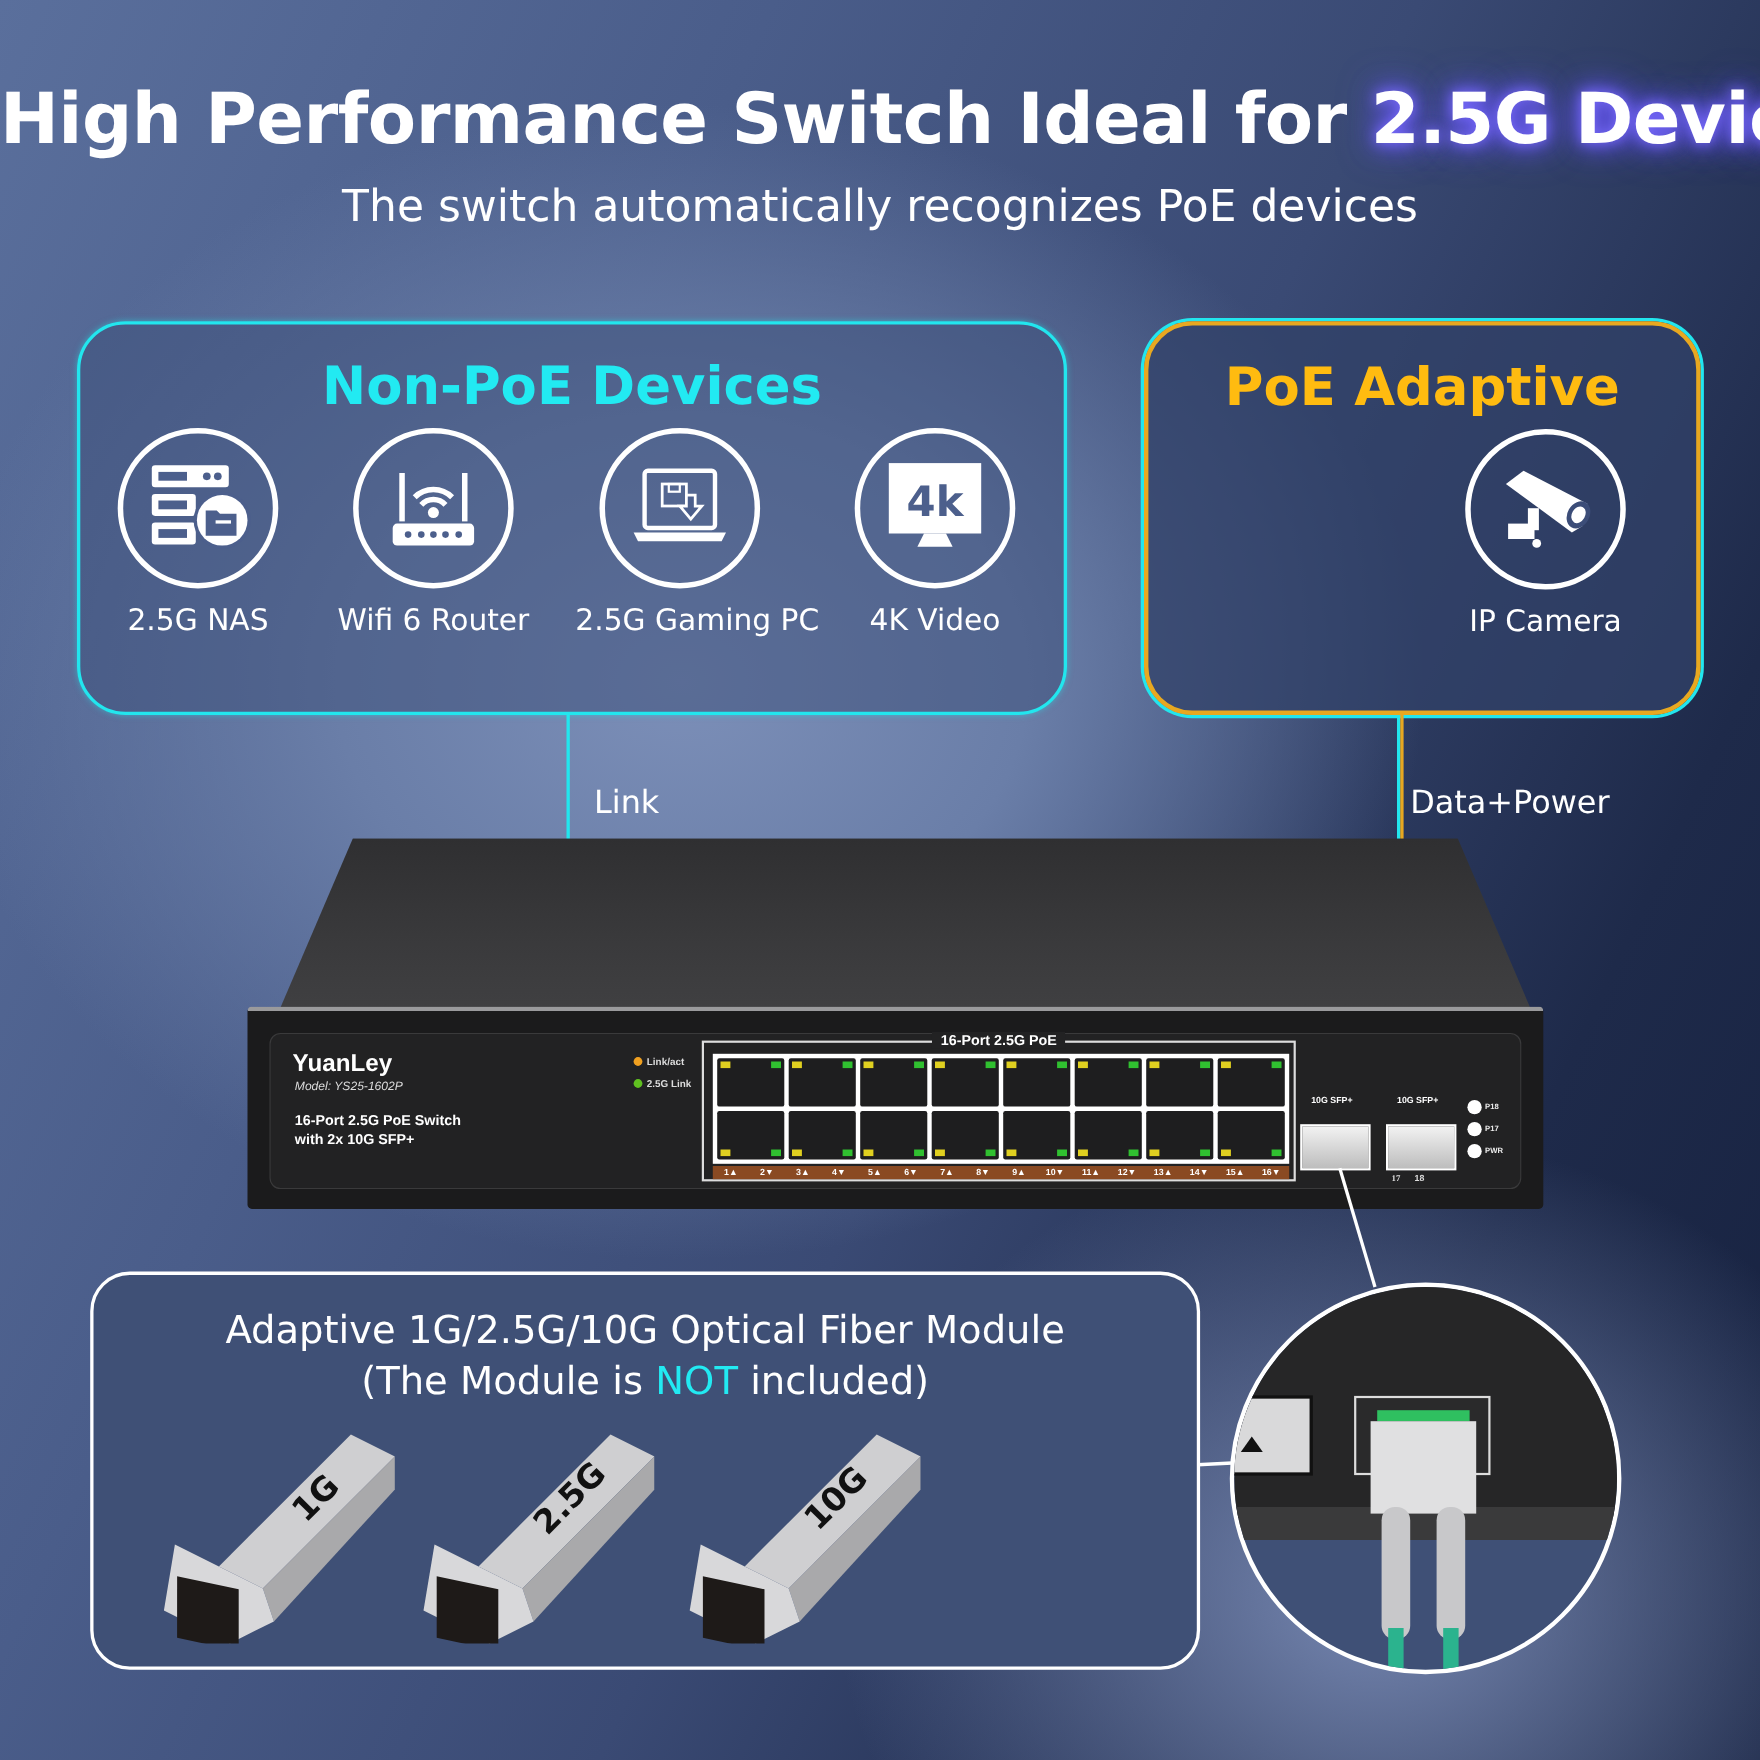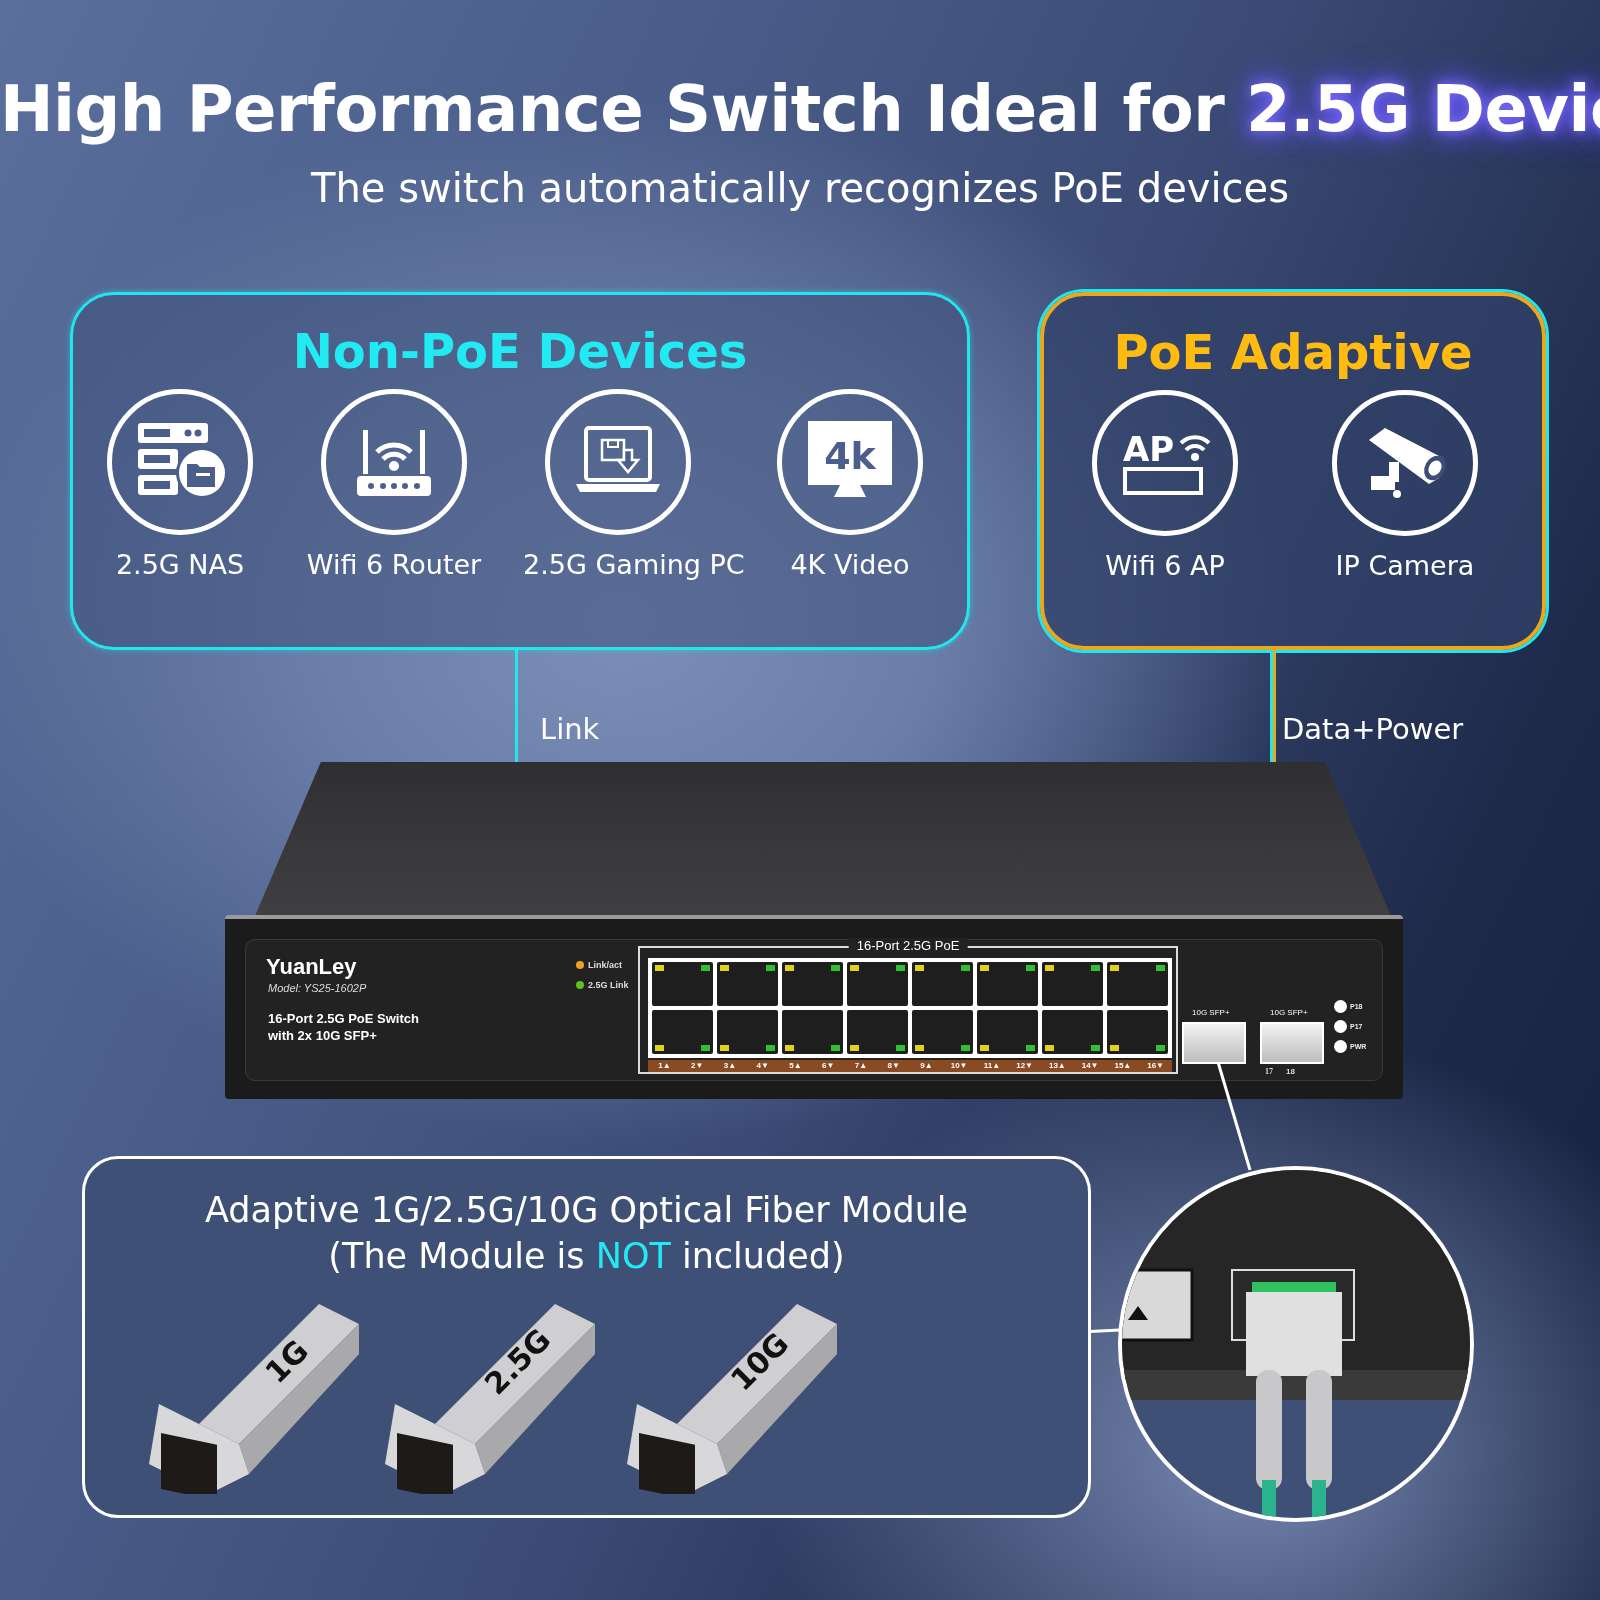--- a/index.html
+++ b/index.html
@@ -93,38 +93,38 @@
   .desc { position: absolute; left: 22px; top: 70px; font-size: 13px; font-weight: bold; color: #fff; line-height: 17px; font-family: "Liberation Sans", sans-serif; }
   .legend { position: absolute; left: 330px; font-size: 9px; font-weight: bold; color: #ddd; font-family: "Liberation Sans", sans-serif; display: flex; align-items: center; gap: 4px; }
   .dot { width: 8px; height: 8px; border-radius: 50%; display: inline-block; }
 
   .port-block {
     position: absolute; left: 392px; top: 6px; width: 540px; height: 128px;
     border: 2px solid #ddd;
   }
   .port-block-title {
     position: absolute; left: 50%; top: -10px; transform: translateX(-50%);
-    background: #222223; padding: 0 8px; font-size: 13px; font-weight: normal; color: #fff;
+    background: #222223; padding: 0 8px; font-size: 13px; font-weight: bold; color: #fff;
     font-family: "Liberation Sans", sans-serif; white-space: nowrap;
   }
   .port-grid {
     position: absolute; left: 8px; top: 10px; width: 524px; height: 100px;
     background: #fff; display: grid; grid-template-columns: repeat(8, 1fr); grid-template-rows: 1fr 1fr;
     gap: 4px; padding: 4px 4px;
   }
   .rj45 { background: #1e1e1f; position: relative; border-radius: 2px; }
   .rj45 .ly { position: absolute; width: 9px; height: 6px; background: #e0d020; }
   .rj45 .lg { position: absolute; width: 9px; height: 6px; background: #30c030; }
   .port-numbers {
     position: absolute; left: 8px; top: 112px; width: 524px; height: 12px;
     background: #8a4a22; display: grid; grid-template-columns: repeat(16, 1fr);
     font-size: 8px; font-weight: bold; color: #fff; text-align: center; line-height: 12px;
     font-family: "Liberation Sans", sans-serif;
   }
-  .sfp-label { position: absolute; top: 68px; font-size: 8px; font-weight: normal; color: #fff; font-family: "Liberation Sans", sans-serif; white-space: nowrap; }
+  .sfp-label { position: absolute; top: 56px; font-size: 8px; font-weight: bold; color: #fff; font-family: "Liberation Sans", sans-serif; white-space: nowrap; }
   .sfp-port {
     position: absolute; top: 82px; width: 64px; height: 42px;
     background: linear-gradient(180deg, #f2f2f2, #bdbdbd); border: 2px solid #fff;
   }
   .sfp-num { position: absolute; top: 127px; font-size: 8px; font-weight: bold; color: #ddd; font-family: "Liberation Sans", sans-serif; }
   .status-led { position: absolute; left: 1088px; display: flex; align-items: center; gap: 3px; font-size: 7px; font-weight: bold; color: #eee; font-family: "Liberation Sans", sans-serif; }
   .status-led .led { width: 13px; height: 13px; border-radius: 50%; background: #fff; }
 
   
   .panel-fiber {
@@ -219,32 +219,20 @@
         <text x="50" y="52" text-anchor="middle" font-family="DejaVu Sans, sans-serif" font-weight="bold" font-size="38" fill="#4c5f8c">4k</text>
       </svg>
     </div>
     <div class="label">4K Video</div>
   </div>
 </div>
 
 <div class="abs panel panel-poe">
   <div class="panel-title title-gold">PoE Adaptive</div>
 
-  <div class="device" style="left:26px;">
-    <div class="ring">
-      <svg width="100" height="80" viewBox="0 0 100 80">
-        <text x="8" y="38" font-family="DejaVu Sans, sans-serif" font-weight="bold" font-size="34" fill="#fff">AP</text>
-        <path d="M66 20 a20 20 0 0 1 28 0" stroke="#fff" stroke-width="4" fill="none"></path>
-        <path d="M71 27 a12 12 0 0 1 18 0" stroke="#fff" stroke-width="4" fill="none"></path>
-        <circle cx="80" cy="34" r="4" fill="#fff"></circle>
-        <rect x="10" y="46" width="76" height="24" stroke="#fff" stroke-width="4" fill="none"></rect>
-      </svg>
-    </div>
-    <div class="label">Wifi 6 AP</div>
-  </div>
 
   <div class="device" style="left:266px;">
     <div class="ring">
       <svg width="100" height="90" viewBox="0 0 100 90">
         <path d="M14 22 l16 -12 l58 30 l-4 20 l-10 6 z" fill="#fff"></path>
         <ellipse cx="80" cy="50" rx="10" ry="13" transform="rotate(30 80 50)" fill="#3c4d78"></ellipse>
         <ellipse cx="80" cy="50" rx="6" ry="8" transform="rotate(30 80 50)" fill="#fff"></ellipse>
         <rect x="34" y="44" width="10" height="20" fill="#fff"></rect>
         <rect x="16" y="58" width="24" height="14" fill="#fff"></rect>
         <circle cx="42" cy="76" r="4" fill="#fff"></circle>

